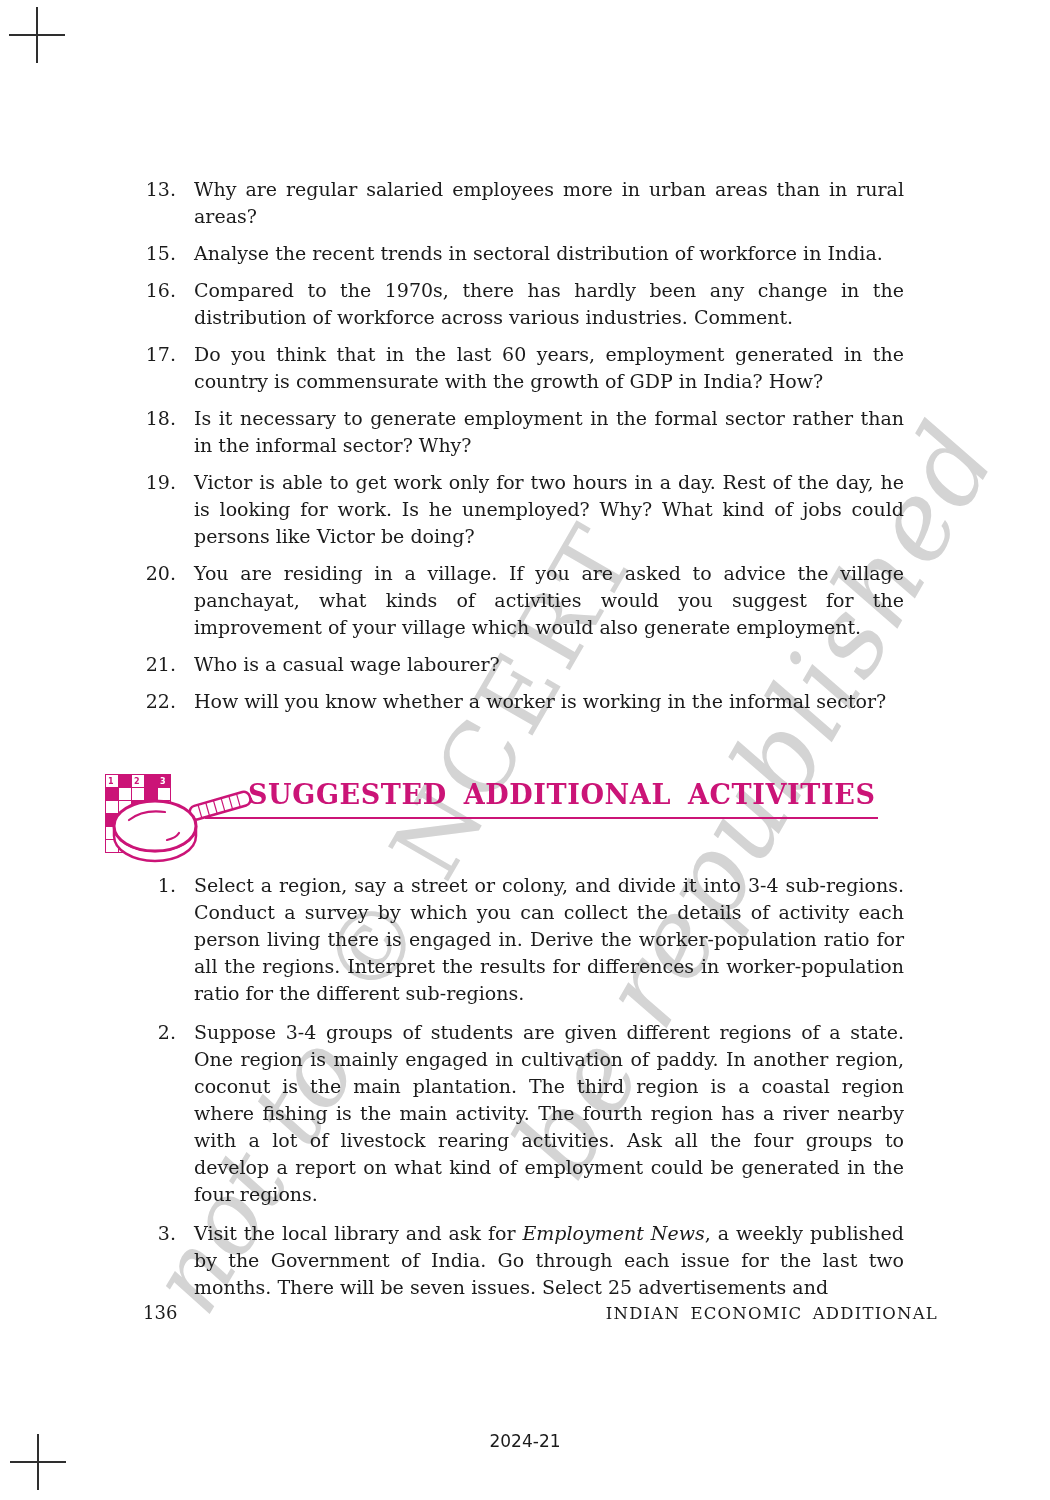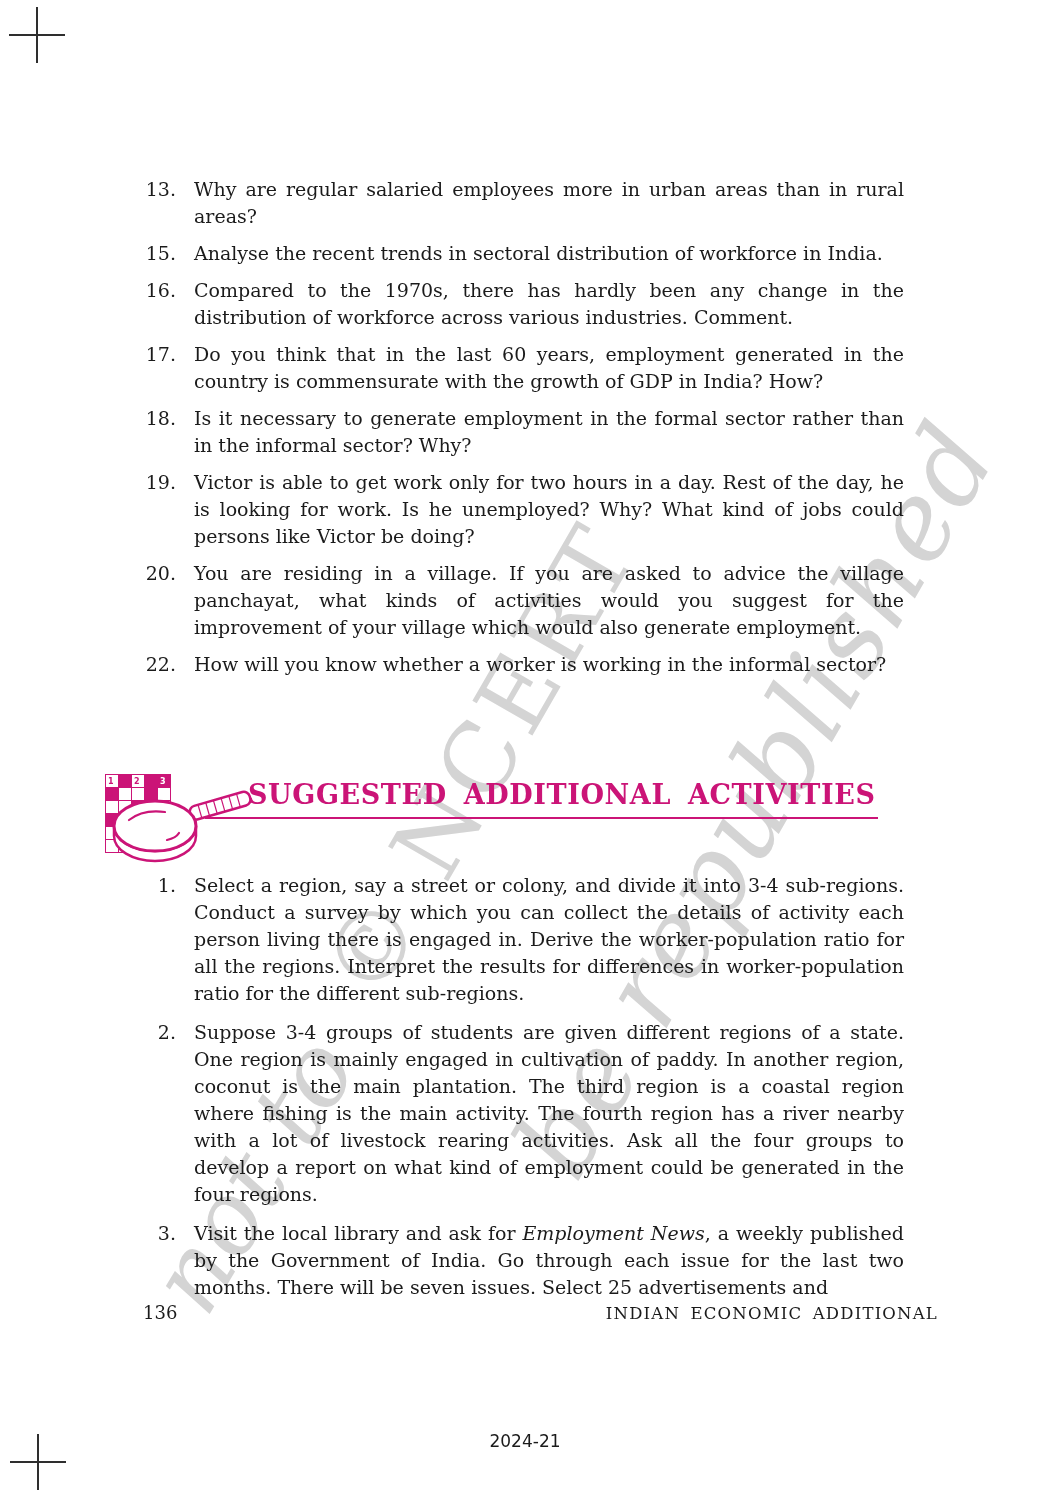--- a/index.html
+++ b/index.html
@@ -129,20 +129,24 @@
       </li>
       <li class="item">
         <span class="num">19.</span>
         <span class="txt">Victor is able to get work only for two hours in a day. Rest of the day, he is looking for work. Is he unemployed? Why? What kind of jobs could persons like Victor be doing?</span>
       </li>
       <li class="item">
         <span class="num">20.</span>
         <span class="txt">You are residing in a village. If you are asked to advice the village panchayat, what kinds of activities would you suggest for the improvement of your village which would also generate employment.</span>
       </li>
       <li class="item">
+        <span class="num">21.</span>
+        <span class="txt">Who is a casual wage labourer?</span>
+      </li>
+      <li class="item">
         <span class="num">22.</span>
         <span class="txt">How will you know whether a worker is working in the informal sector?</span>
       </li>
     </ol>
 
     <div class="section-head">
       <span class="section-icon">
         <svg viewBox="0 0 196 108" aria-hidden="true">
 
           <g stroke="currentColor" stroke-width="1">

